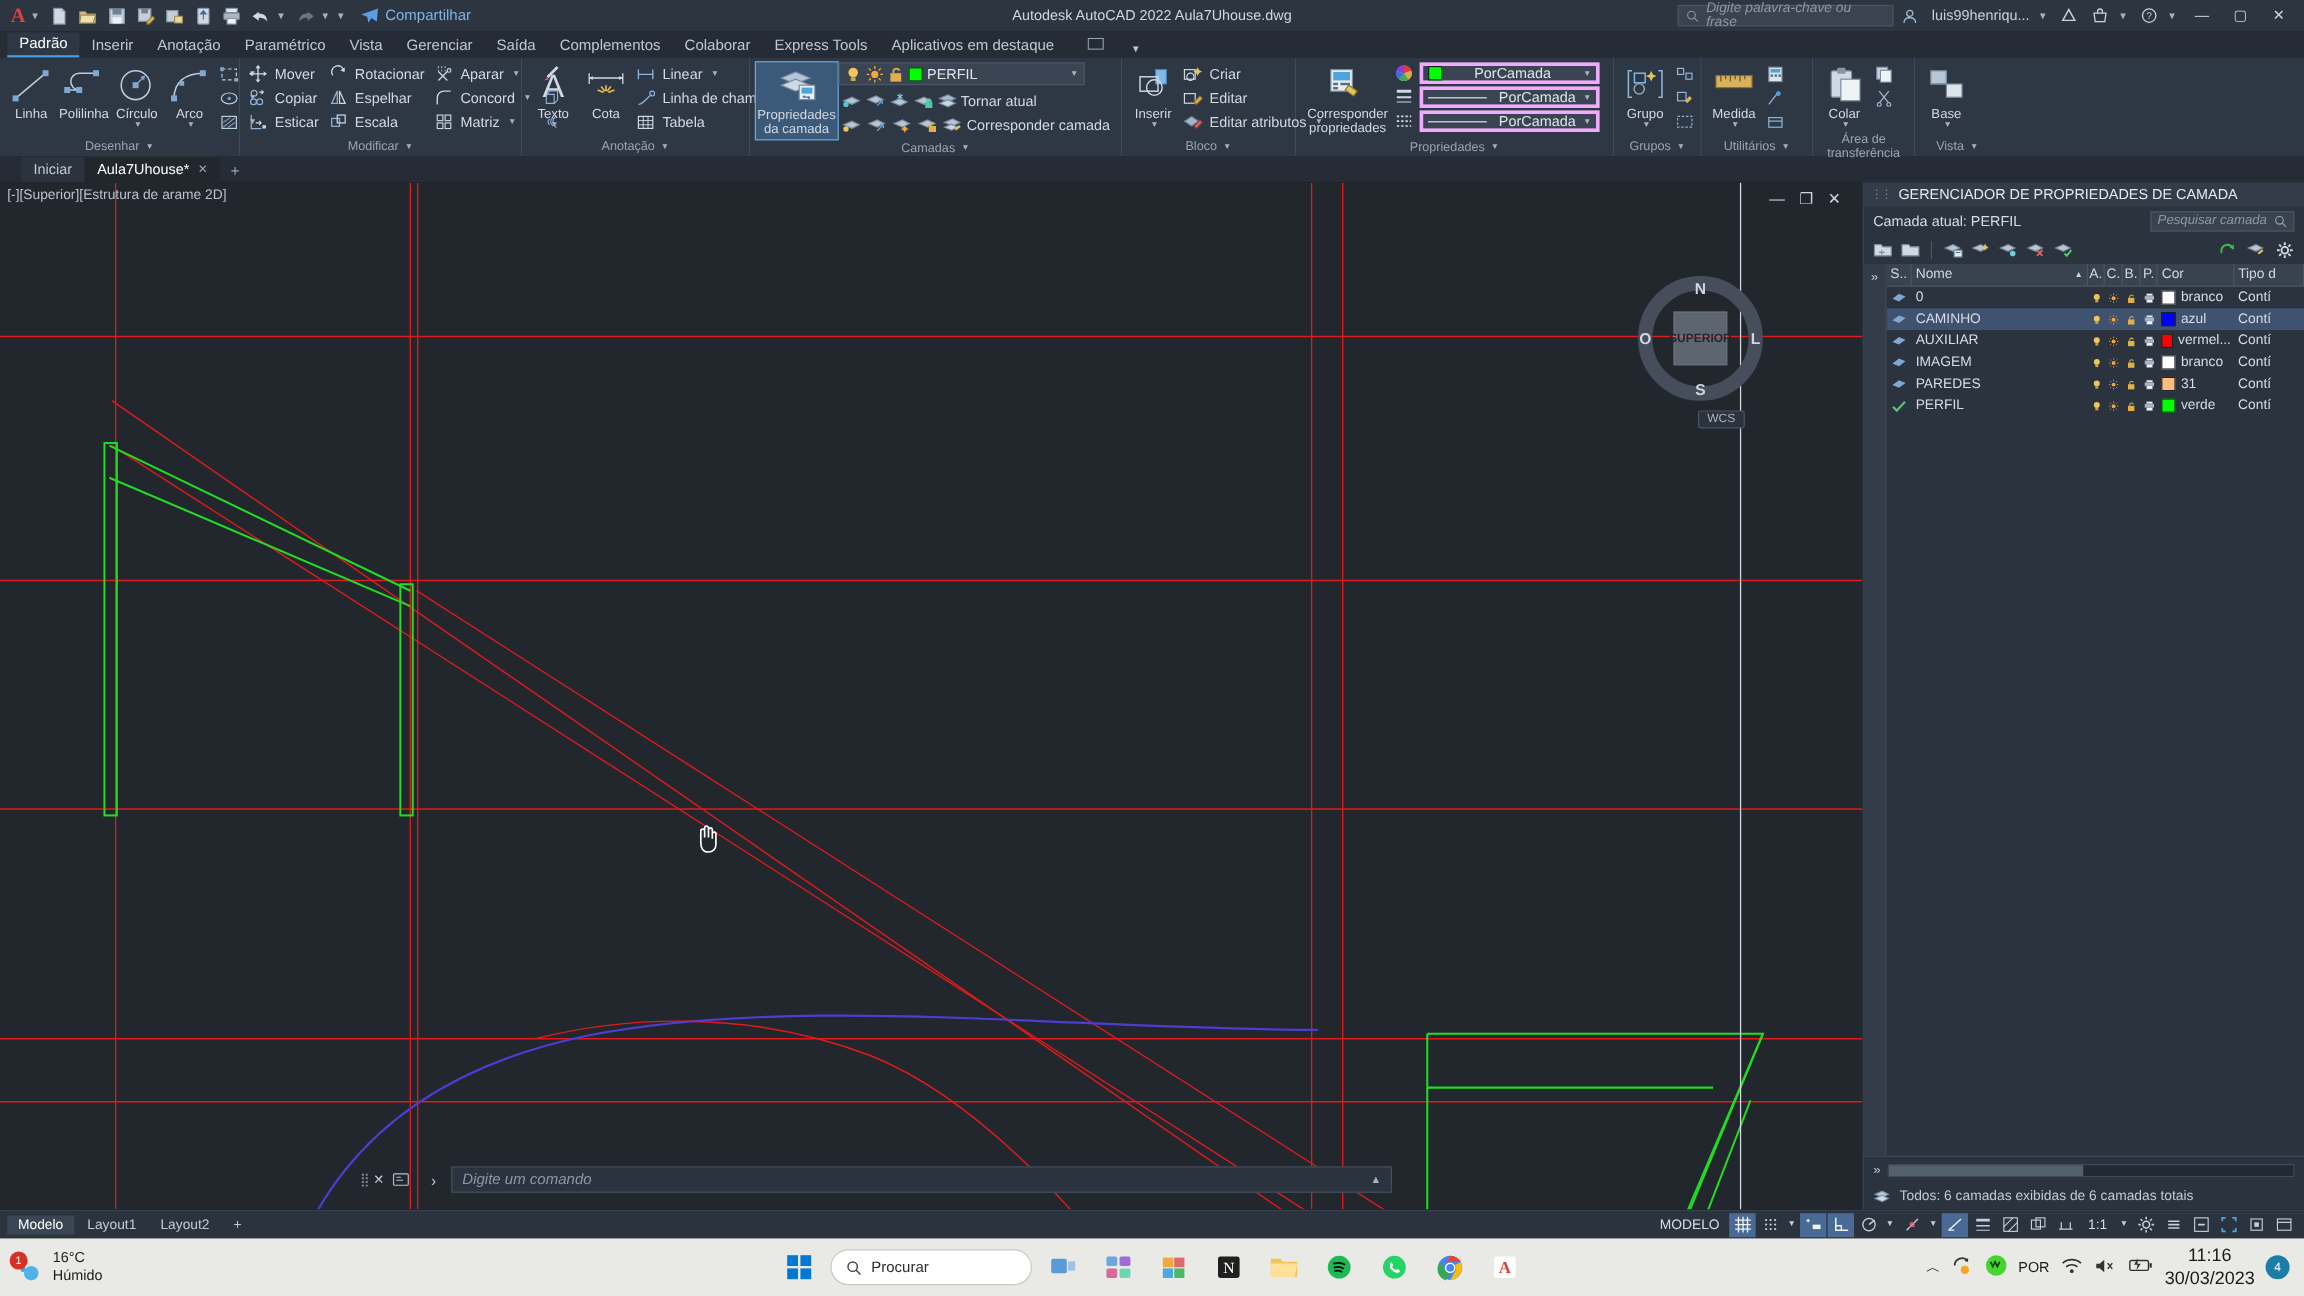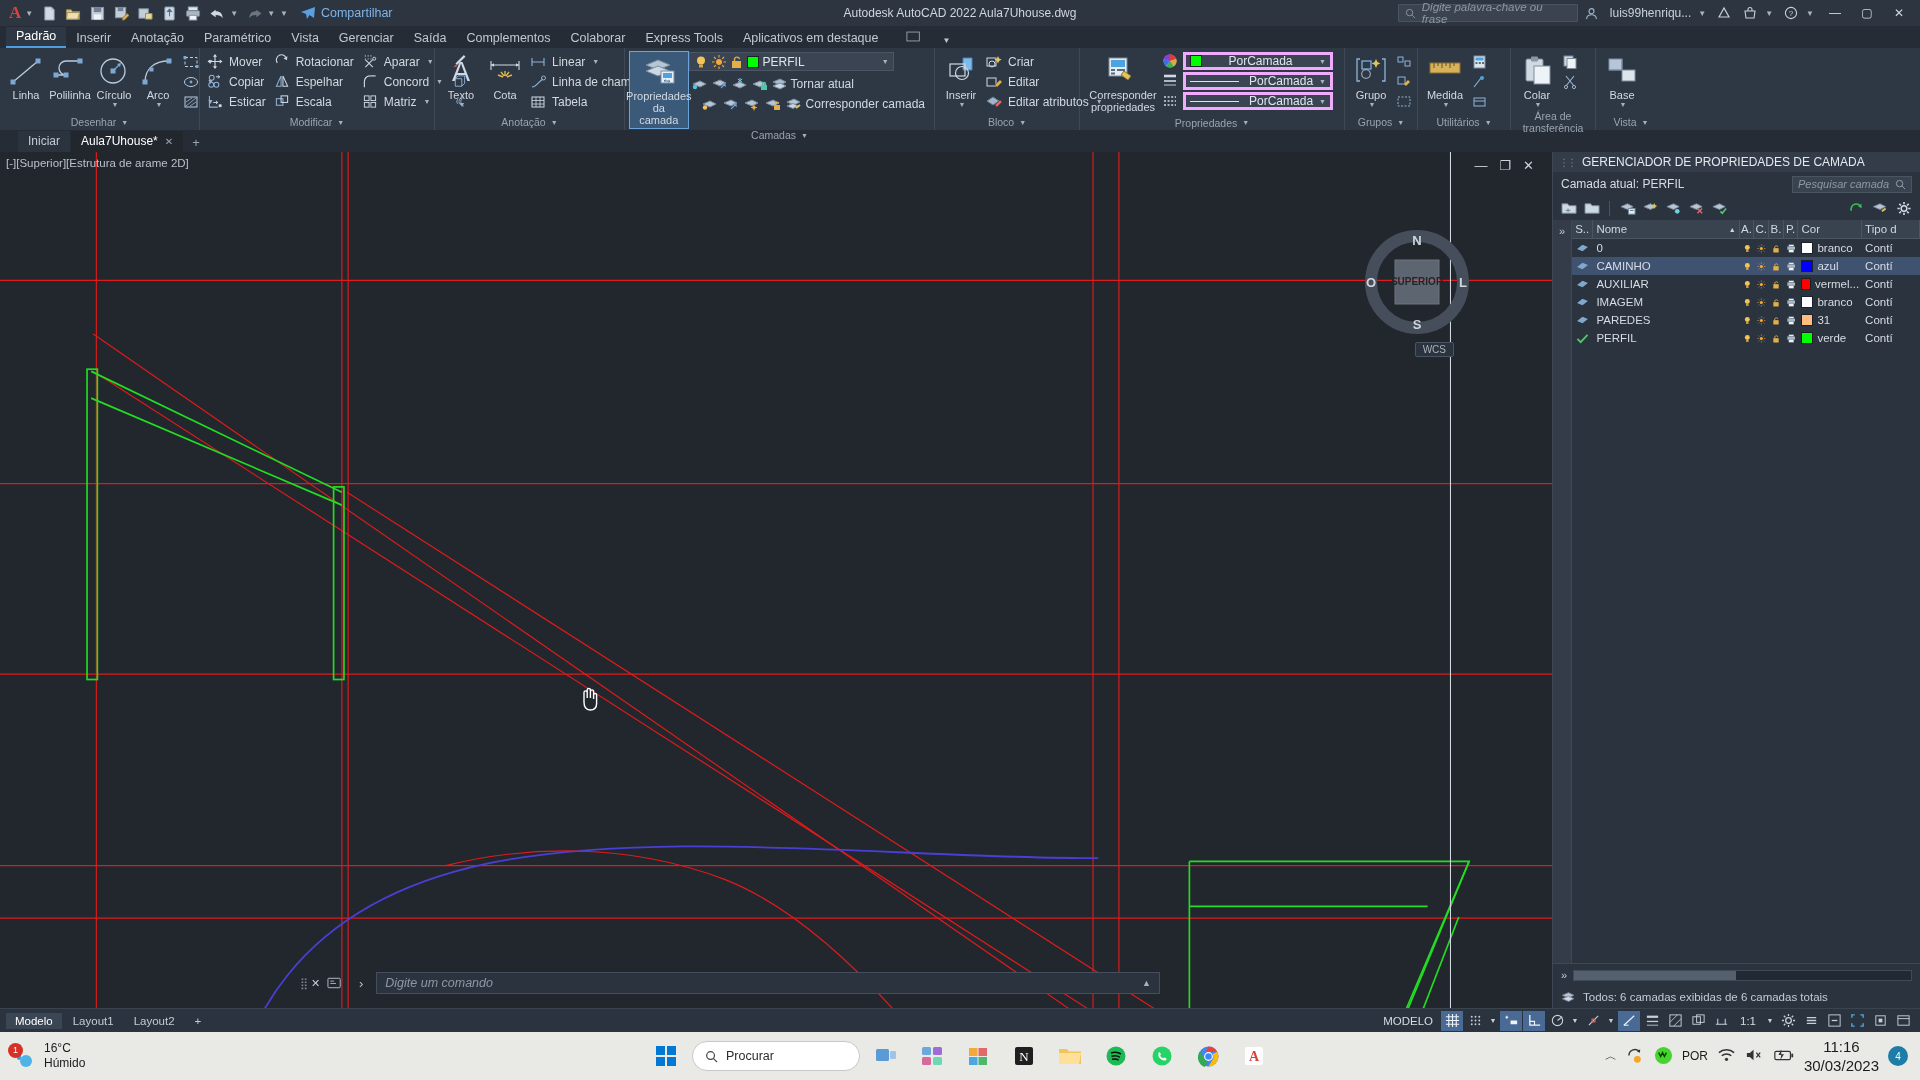--- a/index.html
+++ b/index.html
@@ -665,21 +665,21 @@
                     </svg>
                 </span>
                 <span class="ico">
                   <svg width="17" height="14" viewBox="0 0 17 14">
                       <path d="M2 5l7-3 6 3-6 3z" fill="#a8bdd0" stroke="#7c8c9d"></path>
                       <path d="M2 9l7-3 6 3-6 3z" fill="#c8d6e2" stroke="#7c8c9d"></path>
                     </svg>
                 </span>
                 <span>Tornar atual</span>
               </div>
-              <div class="srow" style="gap:3px;padding-left:12px;">
+              <div class="srow" style="gap:3px;">
                 <span class="ico">
                   <svg width="17" height="14" viewBox="0 0 17 14">
                       <path d="M2 7l7-3 6 3-6 3z" fill="#b7c6d6" stroke="#7c8c9d"></path>
                       <circle cx="4" cy="10.5" r="2.2" fill="#f2c45a"></circle>
                     </svg>
                 </span>
                 <span class="ico">
                   <svg width="17" height="14" viewBox="0 0 17 14">
                       <path d="M2 6l7-3 6 3-6 3z" fill="#b7c6d6" stroke="#7c8c9d"></path>
                       <path d="M9 12l5-5M14 7l-2.8-.3M14 7l.3 2.8" stroke="#6aa4d8" stroke-width="1.1"></path>

